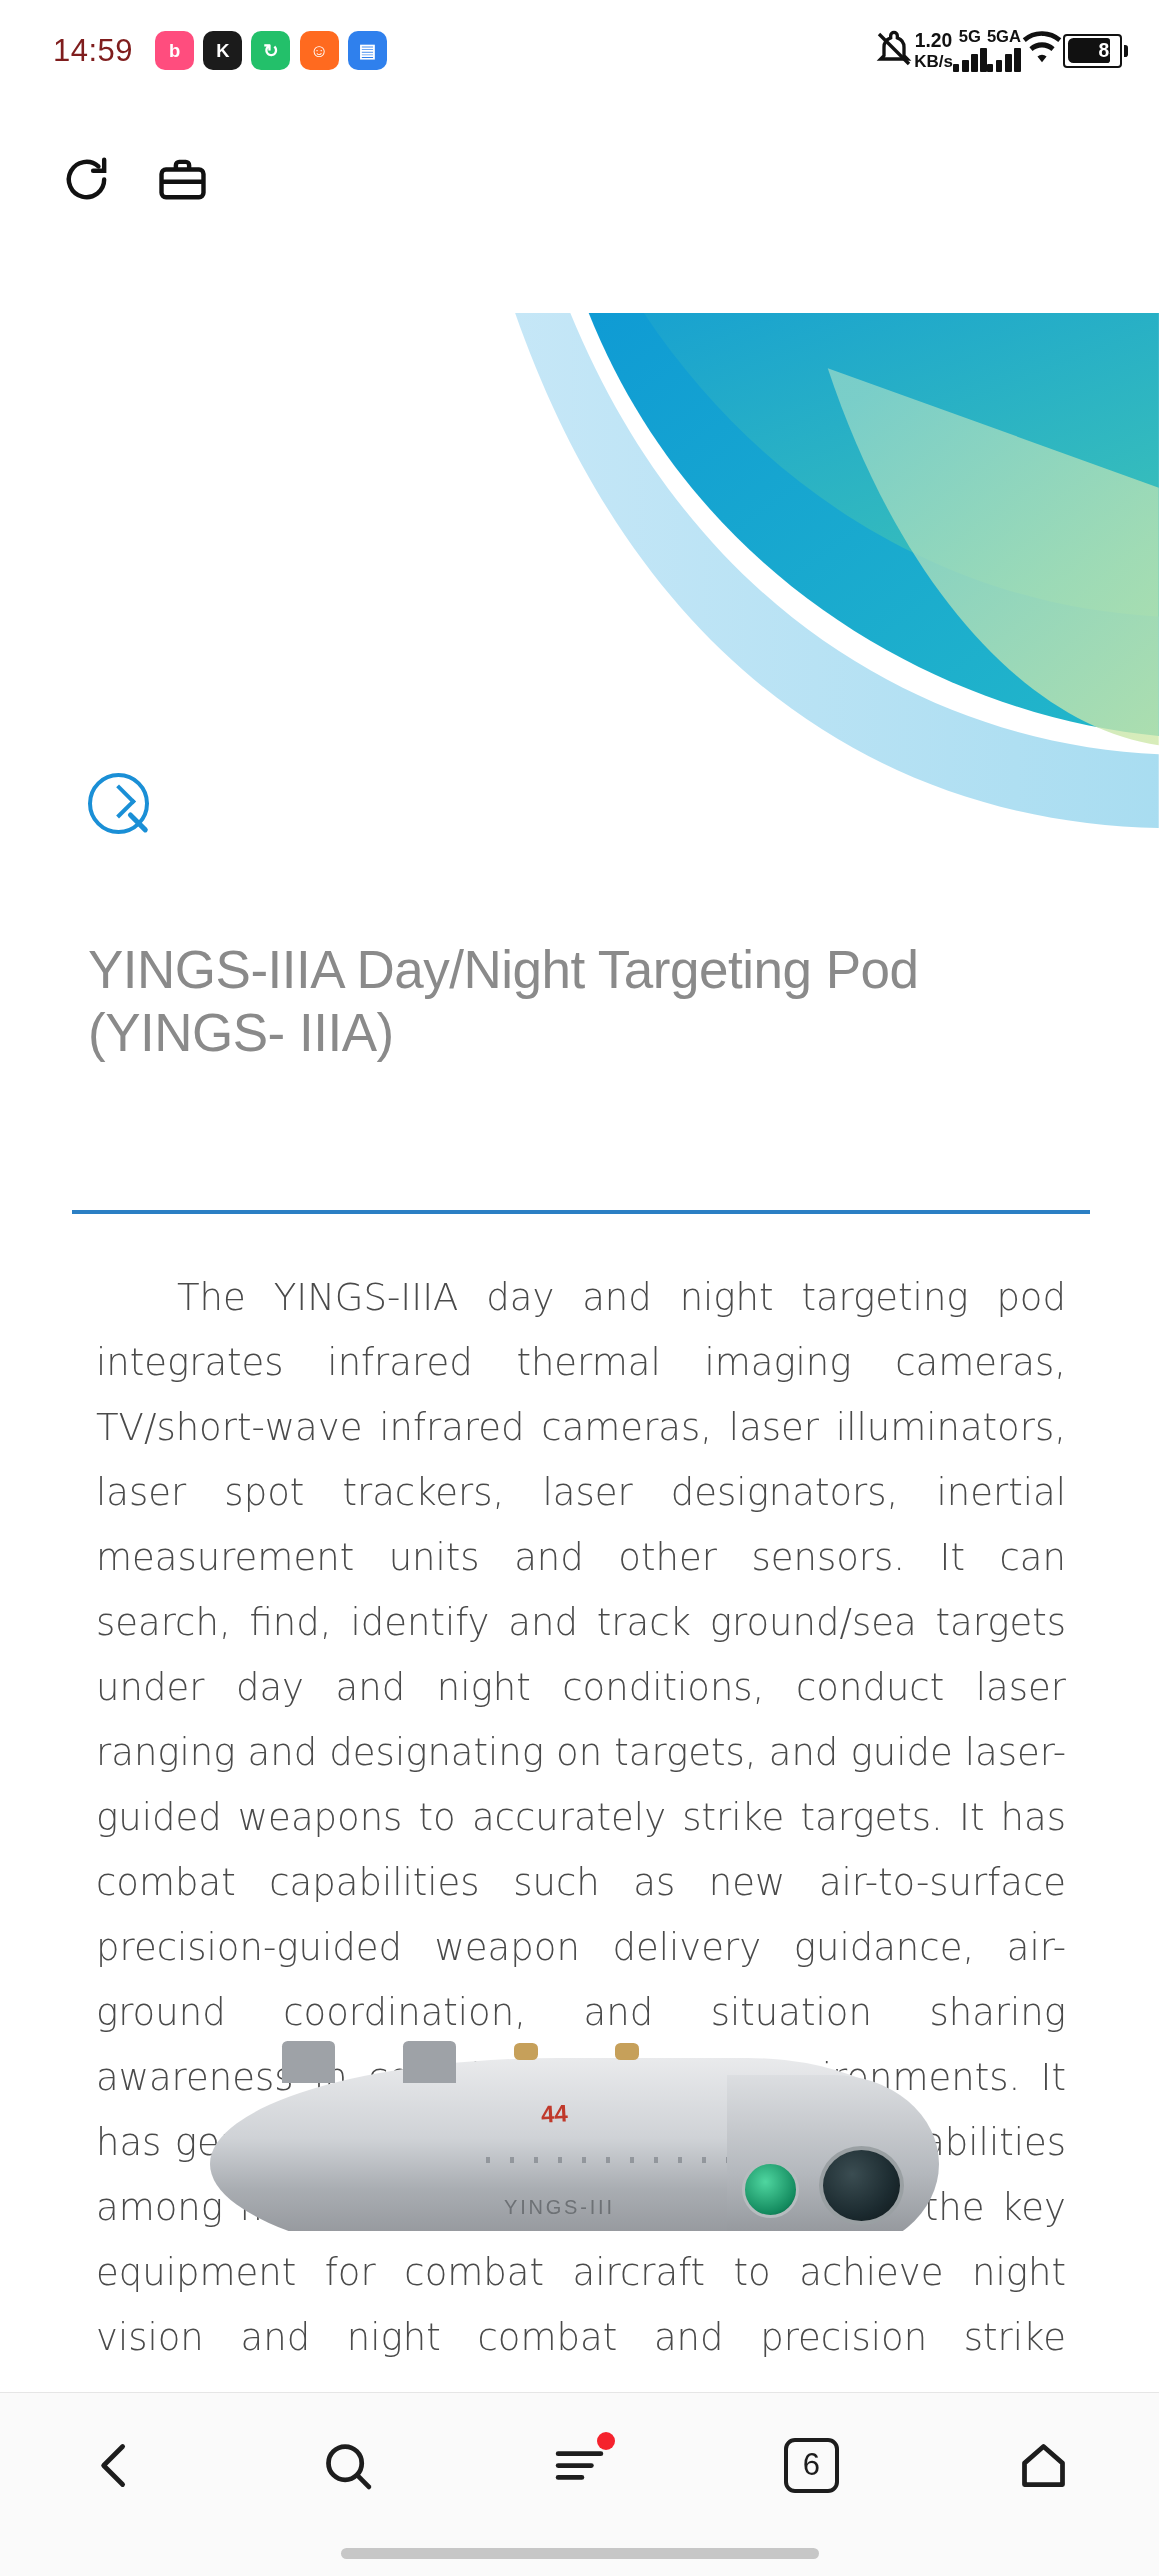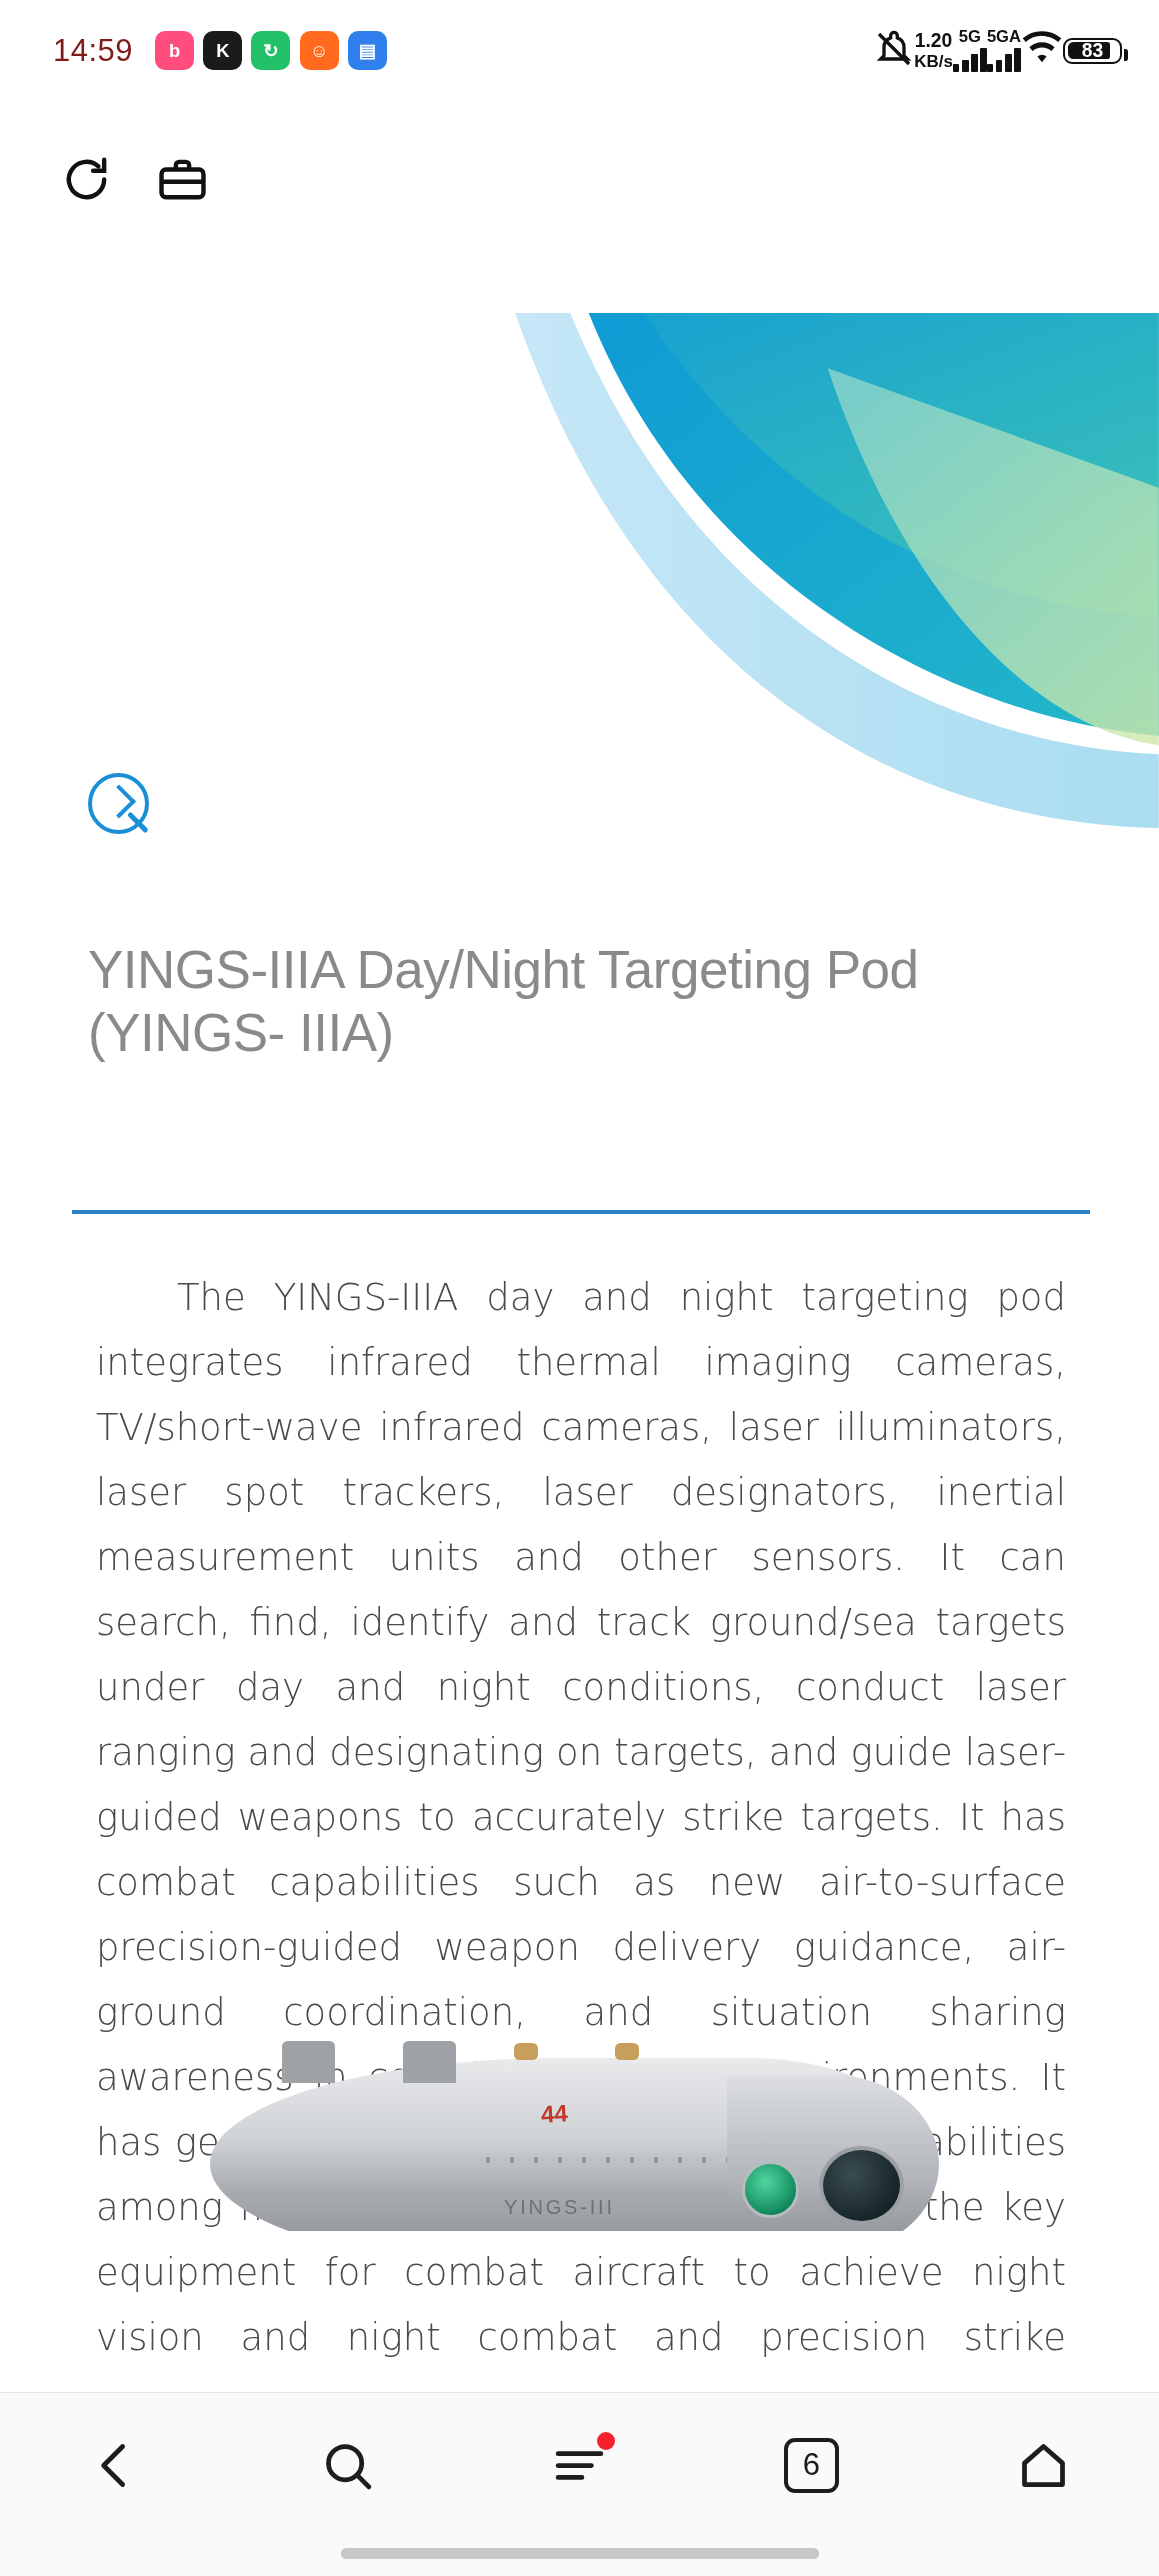--- a/index.html
+++ b/index.html
@@ -66,25 +66,25 @@
     margin-bottom: 1.8px;
   }
   .sig-wrap { display: flex; flex-direction: column; }
   .bars { display: flex; align-items: flex-end; gap: 2.8px; height: 24px; }
   .bars i { display: block; width: 6.4px; background: #111; border-radius: 0.9px; }
   .bars i:nth-child(1) { height: 7.4px; }
   .bars i:nth-child(2) { height: 12px; }
   .bars i:nth-child(3) { height: 17.5px; }
   .bars i:nth-child(4) { height: 24px; }
   .battery {
-    width: 59px; height: 26px;
+    width: 59px; height: 34px;
     border: 2.8px solid #111;
-    border-radius: 9px;
+    border-radius: 4px;
     position: relative;
-    display: flex; align-items: center; justify-content: center;
+    display: flex; align-items: center; justify-content: flex-end;
   }
   .battery:after {
     content: "";
     position: absolute; right: -8.3px; top: 9.2px;
     width: 4.6px; height: 12px; background: #111; border-radius: 0 2.8px 2.8px 0;
   }
   .battery .lvl {
     position: absolute; left: 2.8px; top: 2.8px; bottom: 2.8px;
     background: #111; border-radius: 5.5px 2.8px 2.8px 5.5px; width: 42px;
   }

